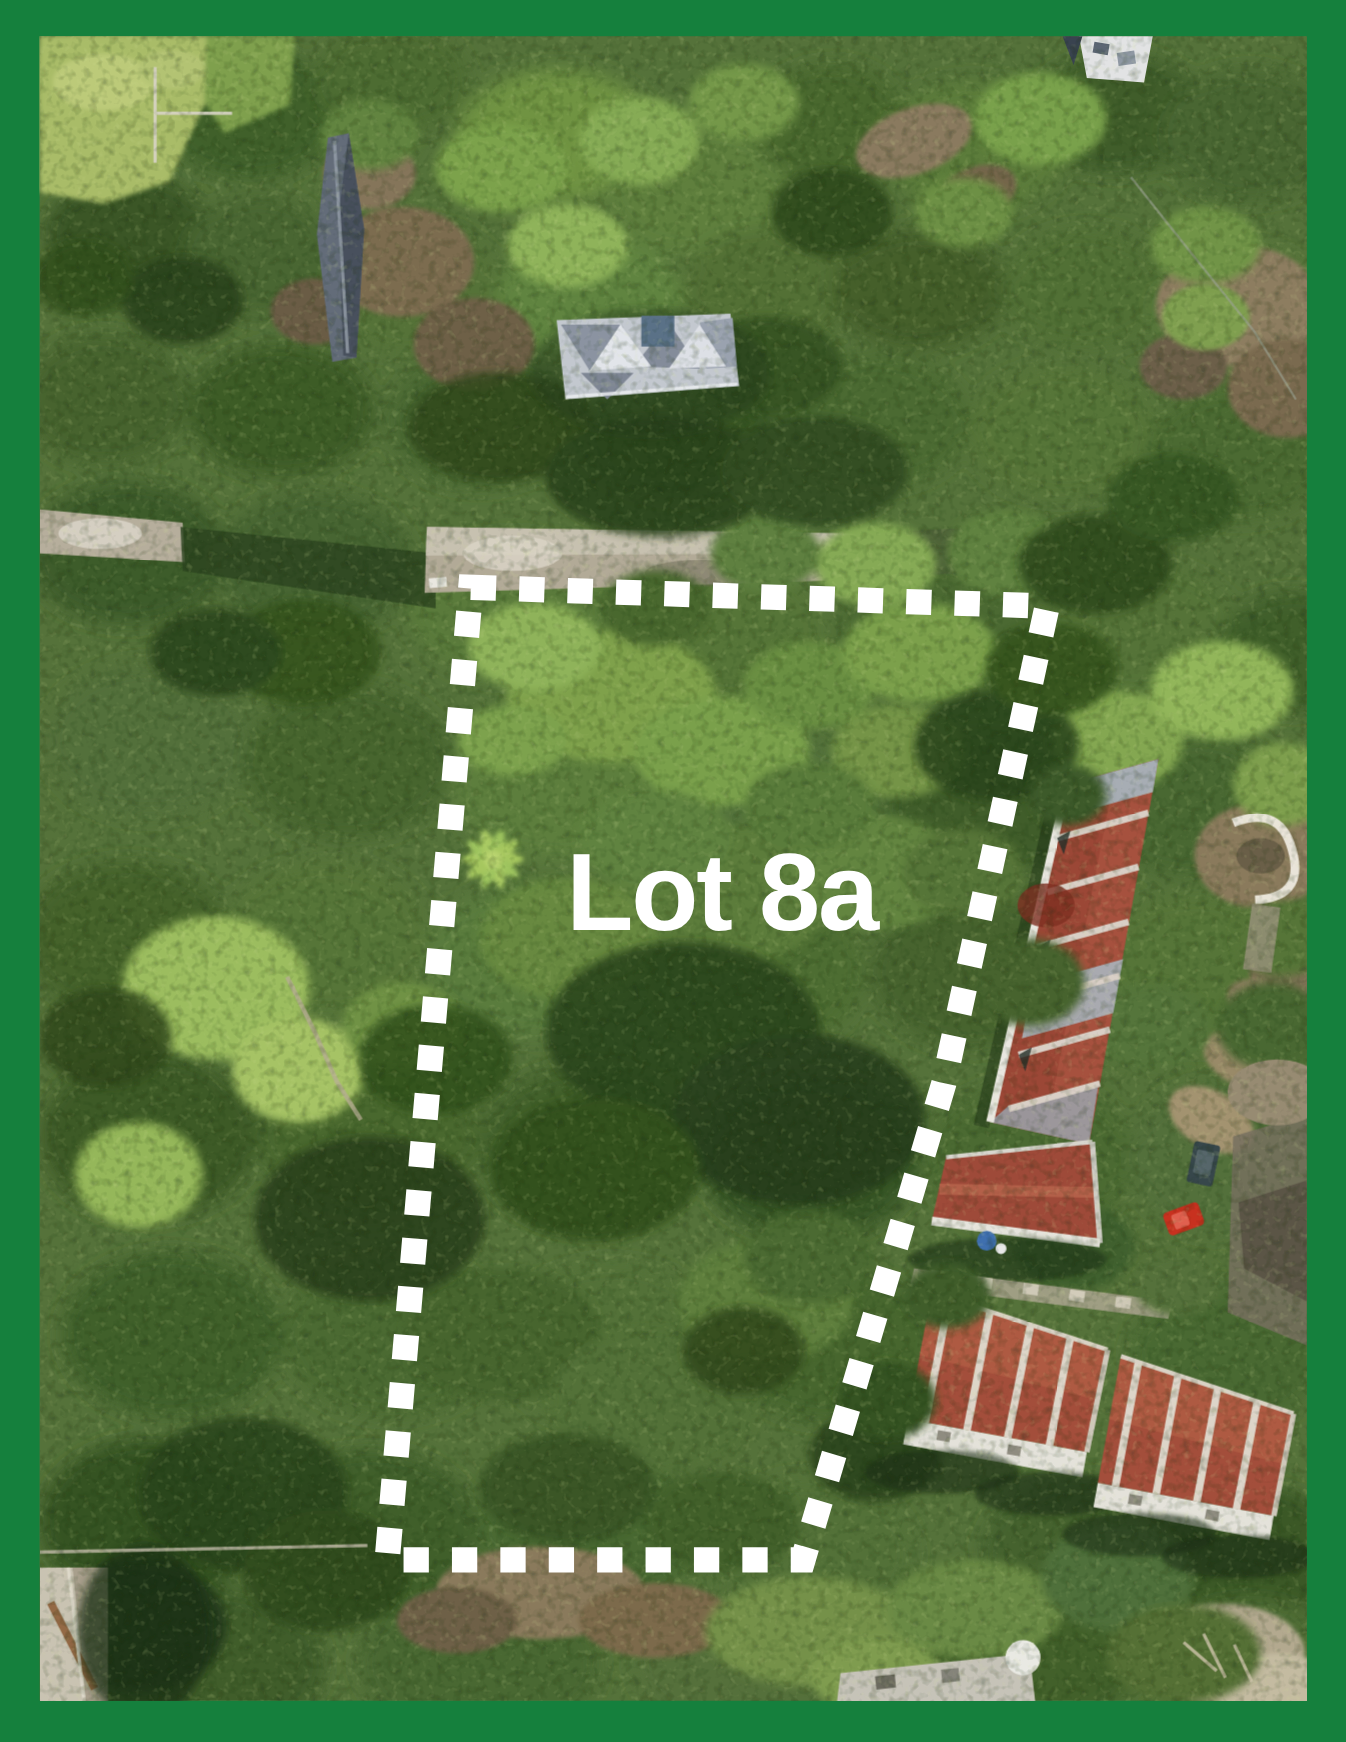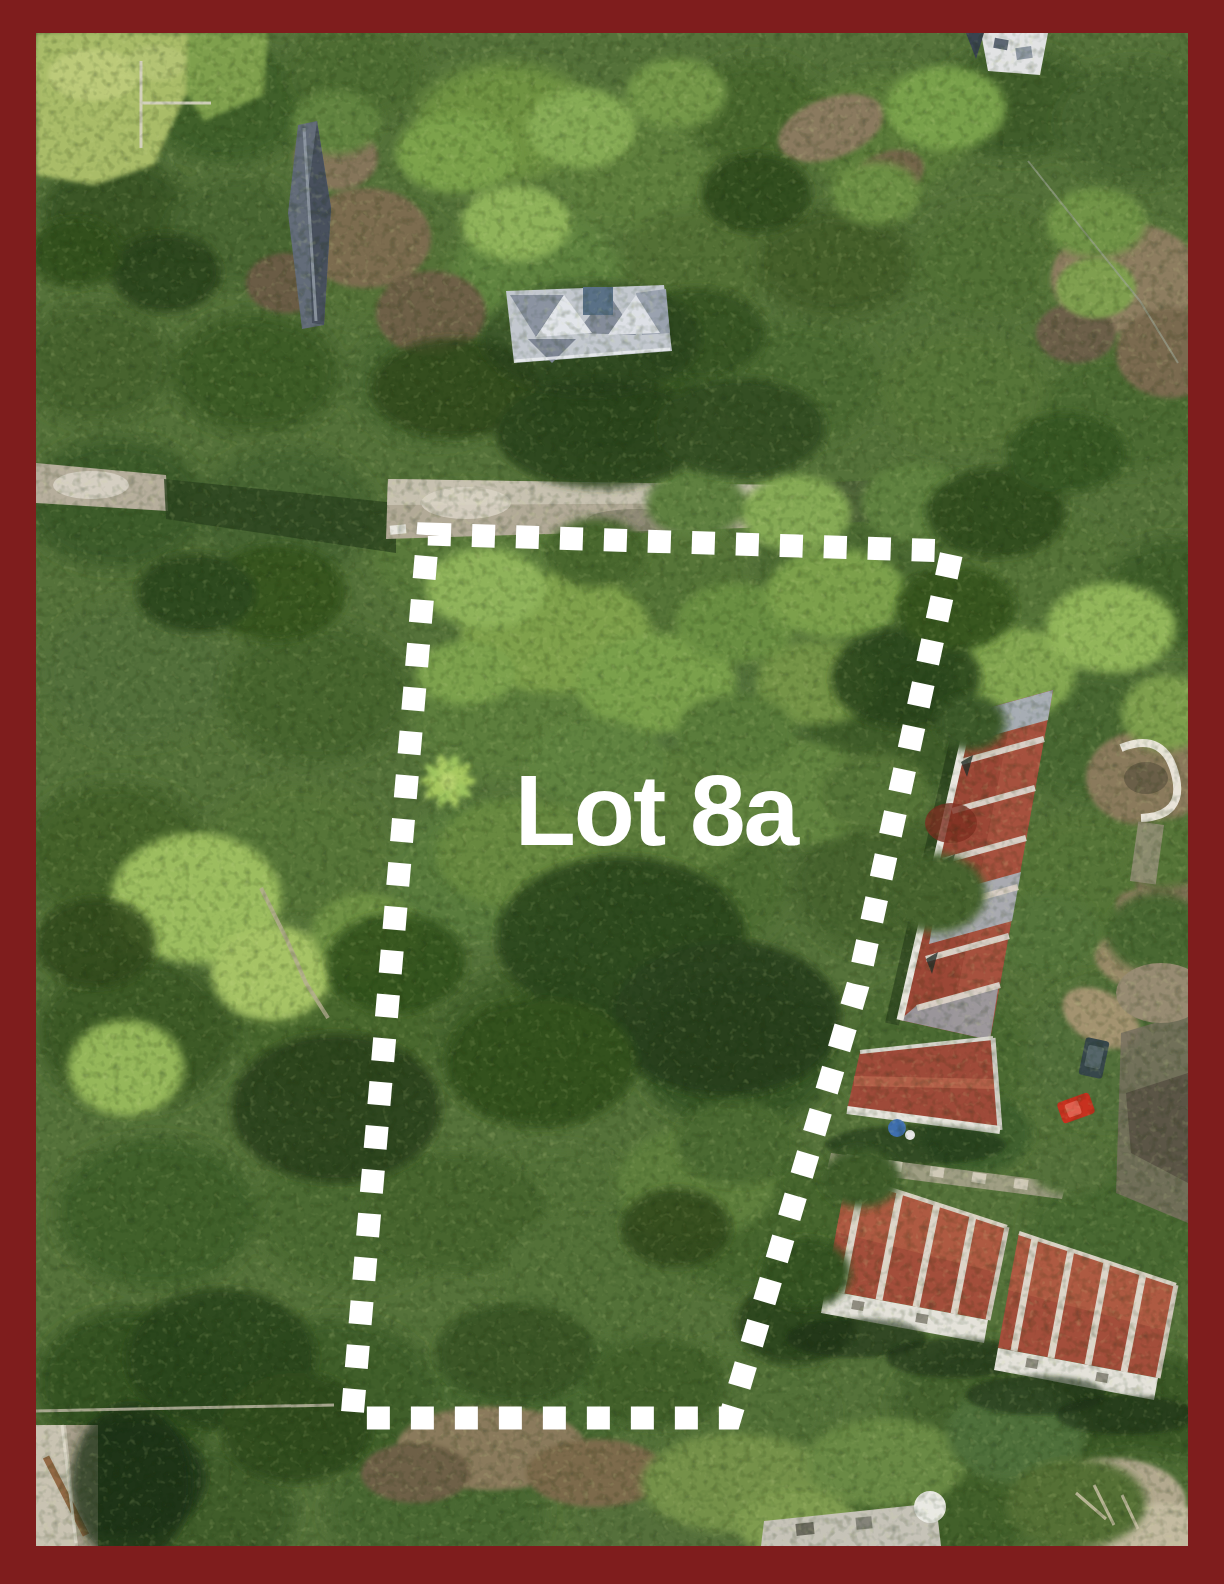--- a/index.html
+++ b/index.html
@@ -1,16 +1,16 @@
 <!DOCTYPE html>
 <html><head>
 <meta charset="utf-8">
 <style>
   html,body{margin:0;padding:0;background:#ffffff;}
-  .page{position:relative;width:1224px;height:1584px;background:#7f1d1d;overflow:hidden;
+  .page{position:relative;width:1224px;height:1584px;background:#15803d;overflow:hidden;
         font-family:"Liberation Sans",sans-serif;}
   .photo{position:absolute;left:36px;top:33px;width:1152px;height:1513px;overflow:hidden;background:#55723a;}
   .photo svg{display:block;width:100%;height:100%;}
   .lot-label-text{font-family:"Liberation Sans","DejaVu Sans",sans-serif;font-weight:bold;
                   letter-spacing:-2px;}
 </style>
 </head>
 <body>
 
 <div class="page">

